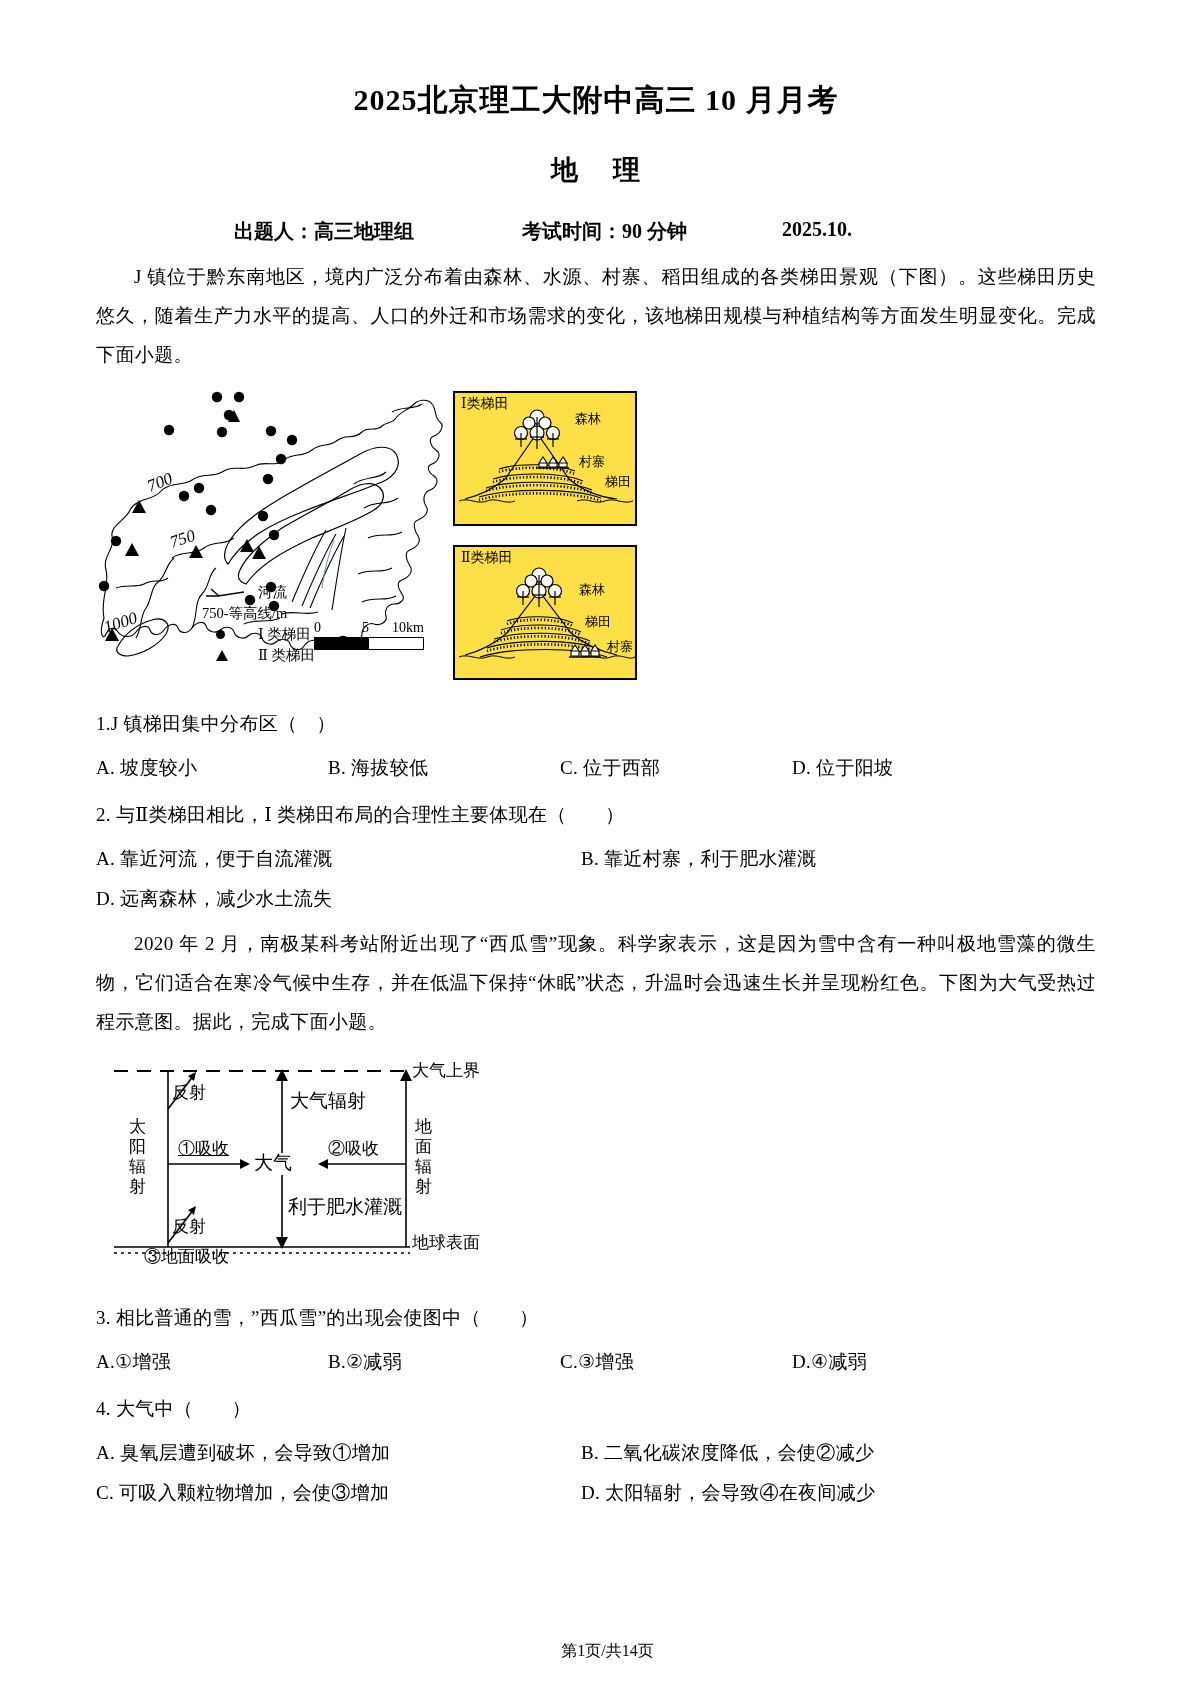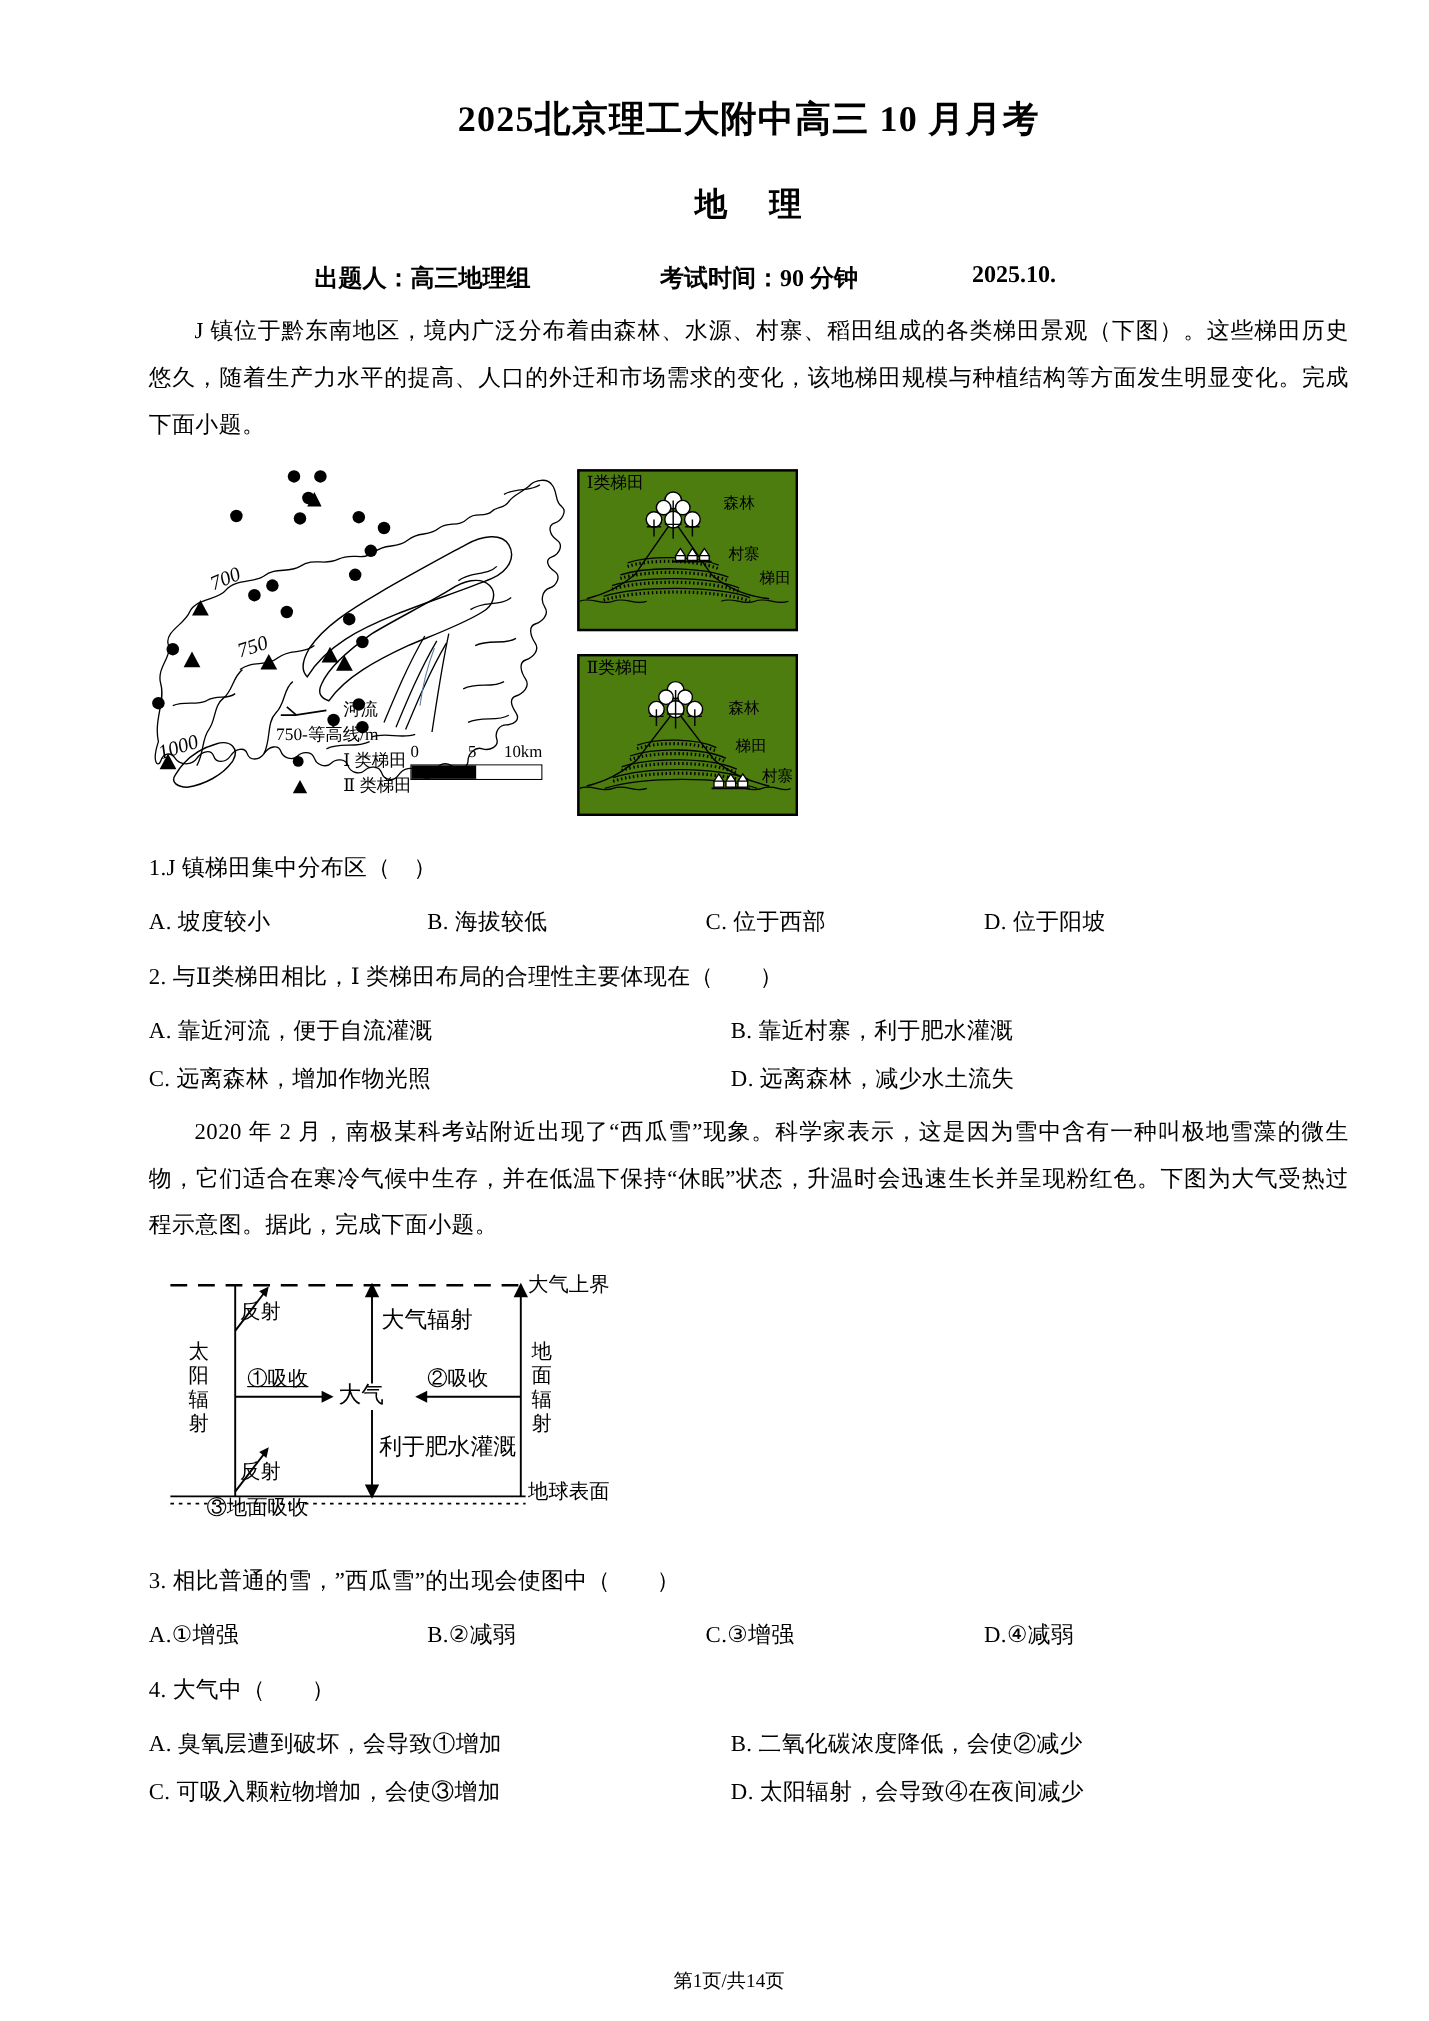--- a/index.html
+++ b/index.html
@@ -20,21 +20,20 @@
     width: 1191px;
     height: 1684px;
     padding: 0;
     box-sizing: border-box;
   }
   .inner {
     position: absolute;
     left: 96px;
     top: 0;
     width: 1000px;
-    margin-left: 28px;
   }
 
   
   .doc-title {
     text-align: center;
     font-size: 30px;
     font-weight: bold;
     letter-spacing: 1px;
     margin-top: 82px;
     line-height: 1.2;
@@ -108,21 +107,22 @@
     position: absolute;
     left: 357px;
     top: 3px;
     width: 190px;
   }
   .panel {
     border: 2px solid #000;
     width: 180px;
     height: 131px;
     position: relative;
-    background: #4d7c0f;
+    background: #fde047;
+    text-align: right;
   }
   .panel + .panel { margin-top: 19px; }
   .panel .ptitle {
     position: absolute;
     left: 6px; top: 4px;
     font-size: 14px;
     line-height: 1;
   }
   .panel .lbl {
     position: absolute;
@@ -476,21 +476,20 @@
       <div>C. 位于西部</div>
       <div>D. 位于阳坡</div>
     </div>
 
     <div class="q-stem">2. 与Ⅱ类梯田相比，Ⅰ 类梯田布局的合理性主要体现在（　　）</div>
     <div class="opts two">
       <div>A. 靠近河流，便于自流灌溉</div>
       <div>B. 靠近村寨，利于肥水灌溉</div>
     </div>
     <div class="opts two">
-      <div>C. 远离森林，增加作物光照</div>
       <div>D. 远离森林，减少水土流失</div>
     </div>
 
     <div class="para">2020 年 2 月，南极某科考站附近出现了“西瓜雪”现象。科学家表示，这是因为雪中含有一种叫极地雪藻的微生物，它们适合在寒冷气候中生存，并在低温下保持“休眠”状态，升温时会迅速生长并呈现粉红色。下图为大气受热过程示意图。据此，完成下面小题。</div>
 
     <div class="fig2">
       <svg width="420" height="208" viewBox="0 0 420 208">
 
         <line x1="4" y1="14" x2="300" y2="14" stroke="#000" stroke-width="2.2" stroke-dasharray="14 9"></line>
 

